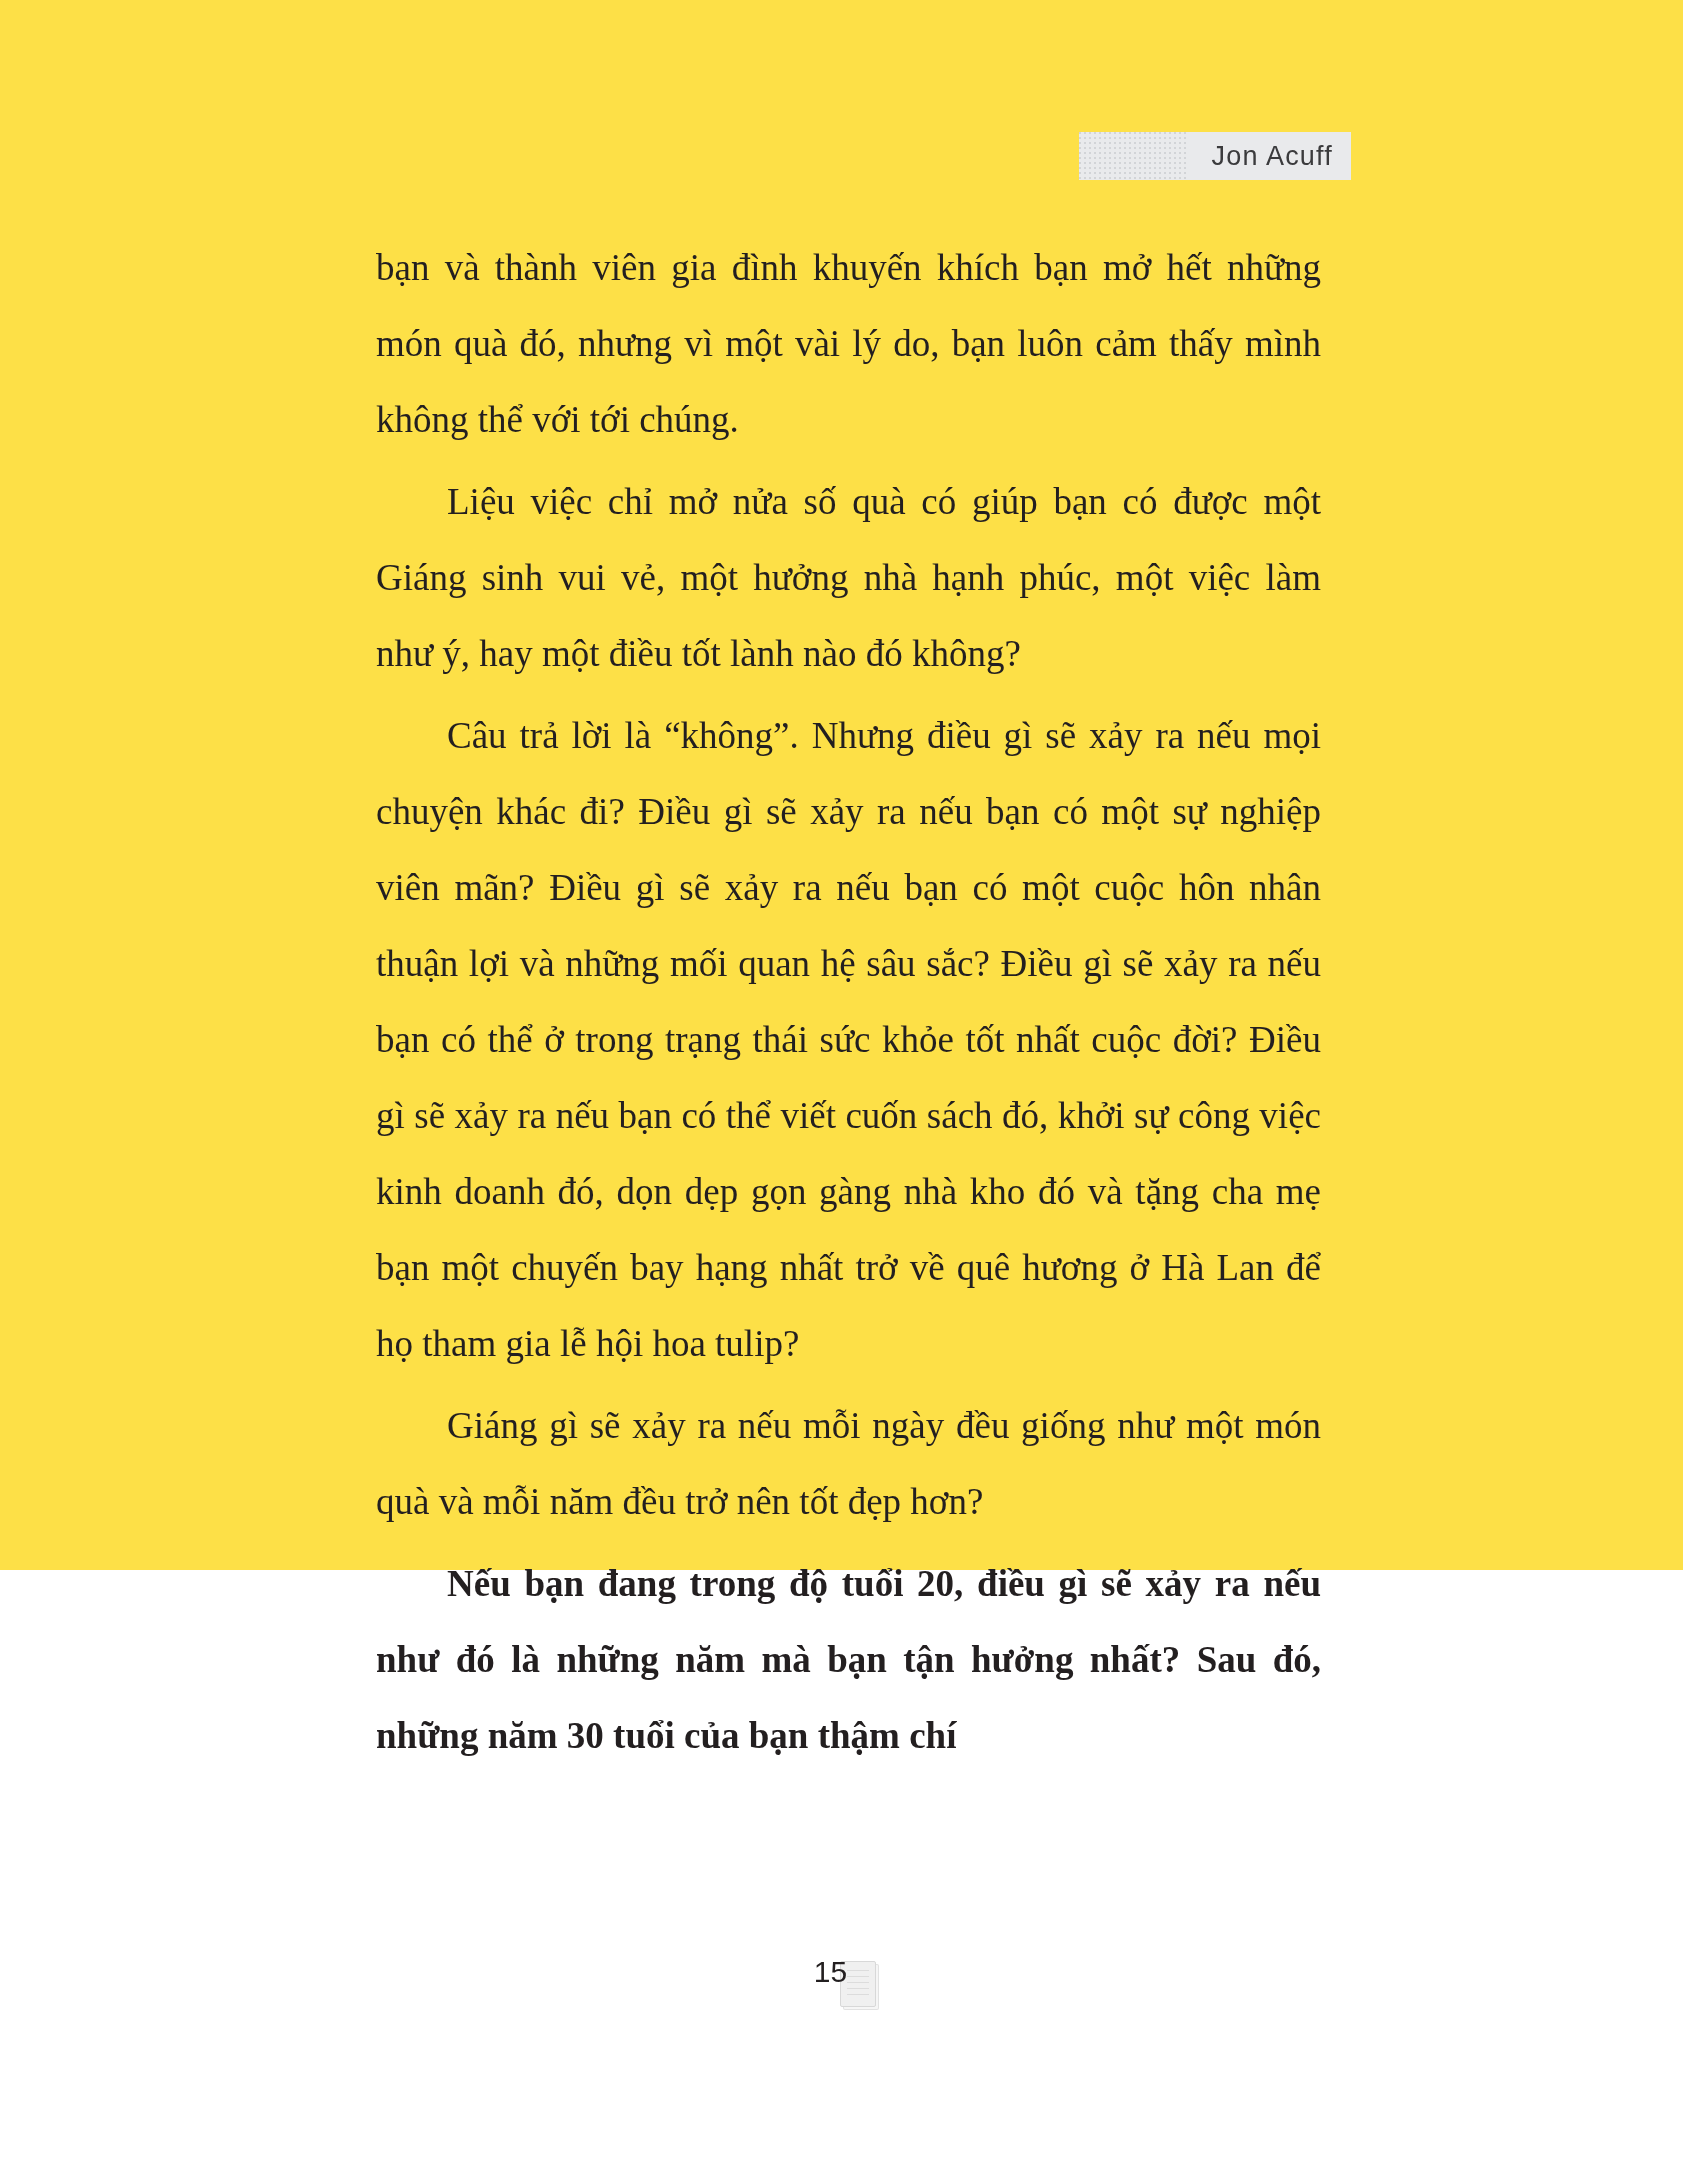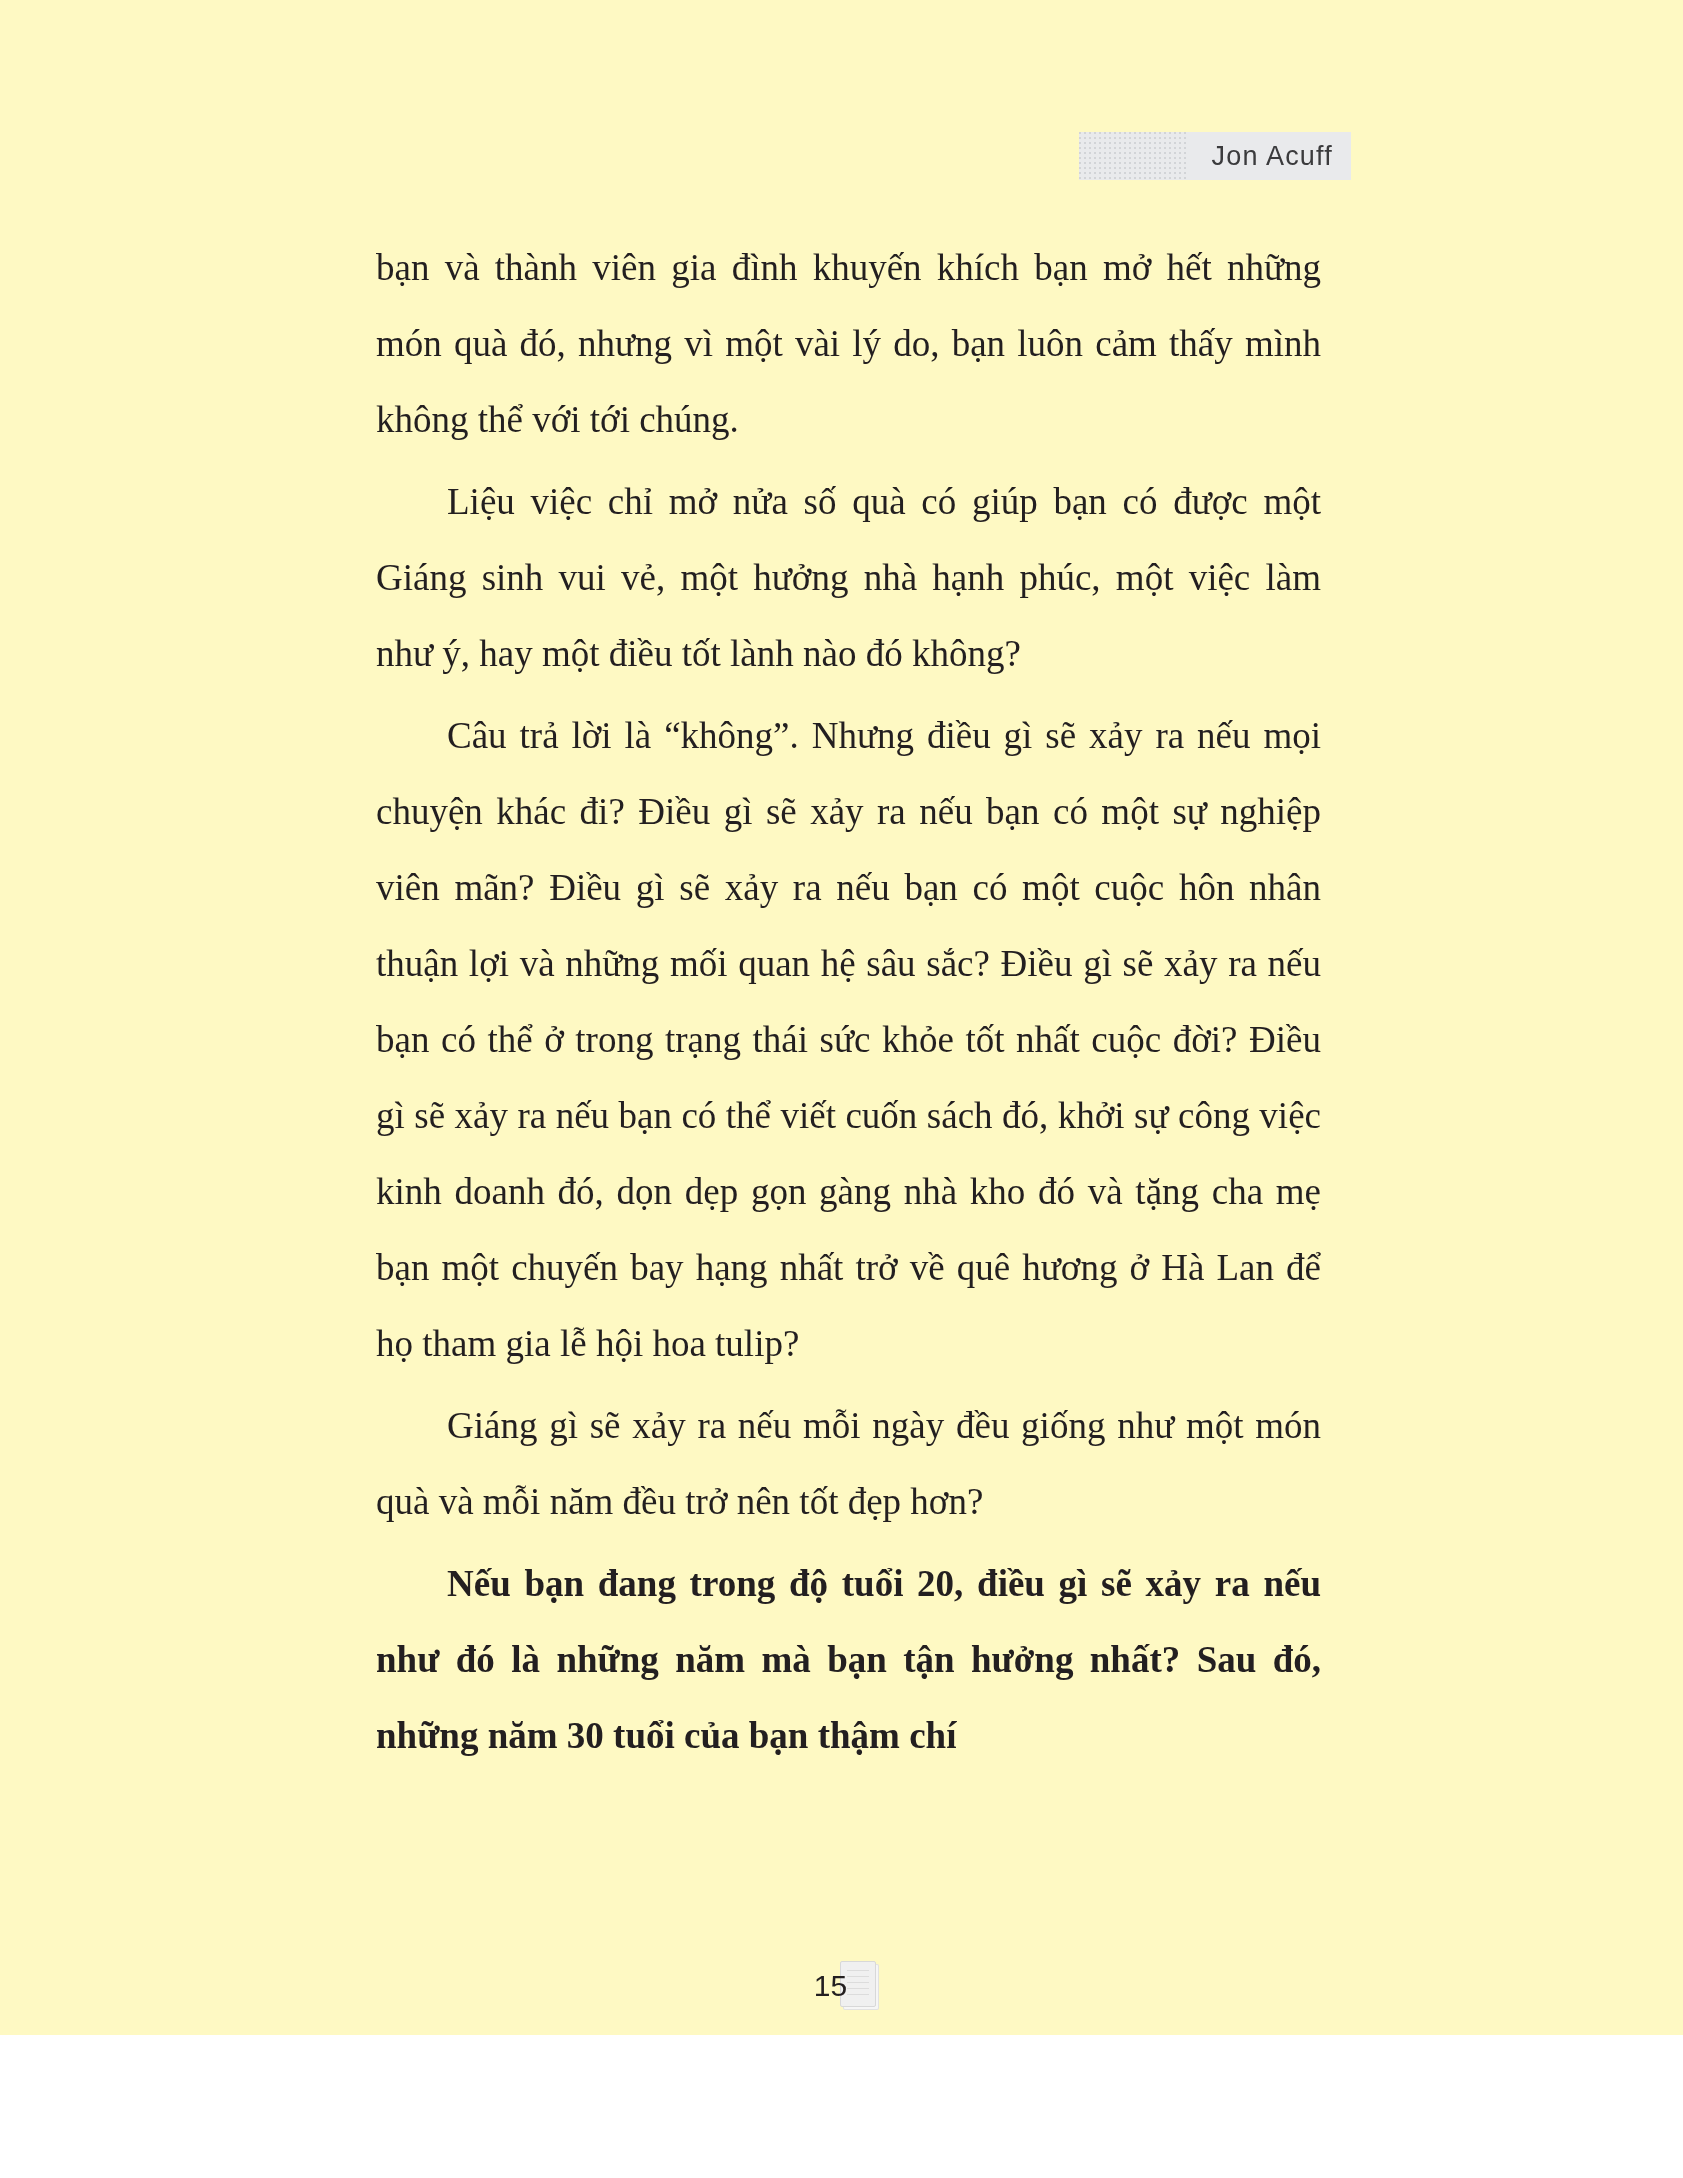--- a/index.html
+++ b/index.html
@@ -13,22 +13,22 @@
     position: relative;
     font-family: "Liberation Serif", serif;
     color: #231f20;
     overflow: hidden;
   }
 
   .page {
     position: absolute;
     left: 0; top: 0;
     width: 1683px;
-    height: 2035px;
-    background: #fef9c3;
+    height: 1570px;
+    background: #fde047;
   }
 
   
   .header-band {
     position: absolute;
     top: 132px;
     left: 1079px;
     width: 272px;
     height: 48px;
     background: #e9eaec;
@@ -83,21 +83,20 @@
     width: 1683px;
     display: flex;
     justify-content: center;
     align-items: center;
   }
   .folio-wrap {
     position: relative;
     width: 77px;
     height: 61px;
     display: flex;
-    align-items: center;
     justify-content: center;
   }
   .folio-icon {
     position: absolute;
     right: 4px;
     top: 6px;
     width: 34px;
     height: 44px;
     background: #f0f0f0;
     border: 1px solid #d8d8d8;

